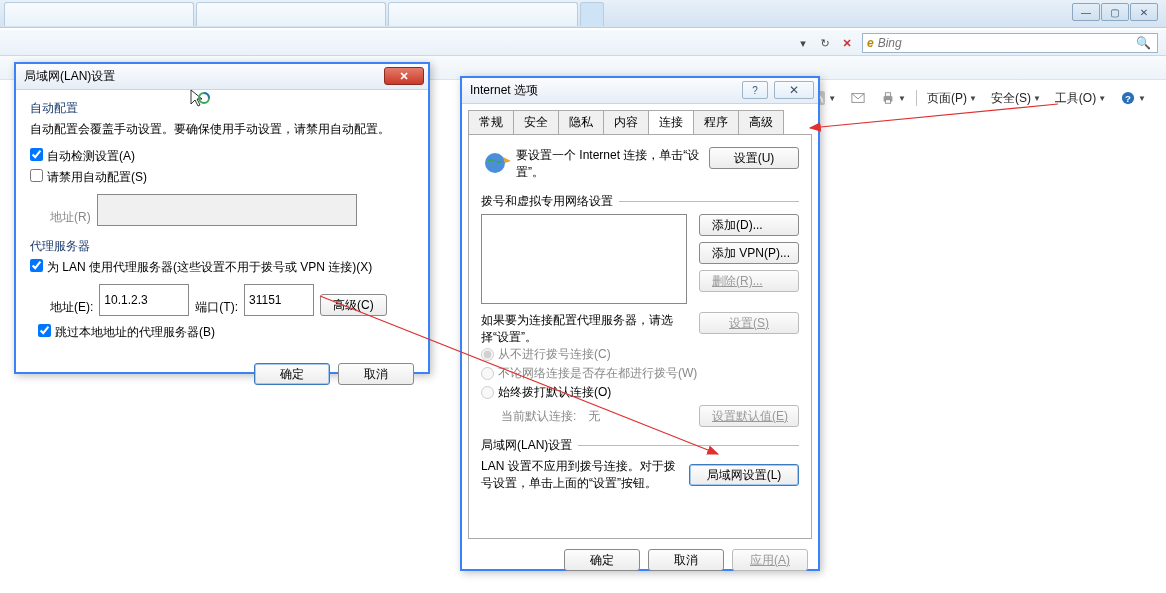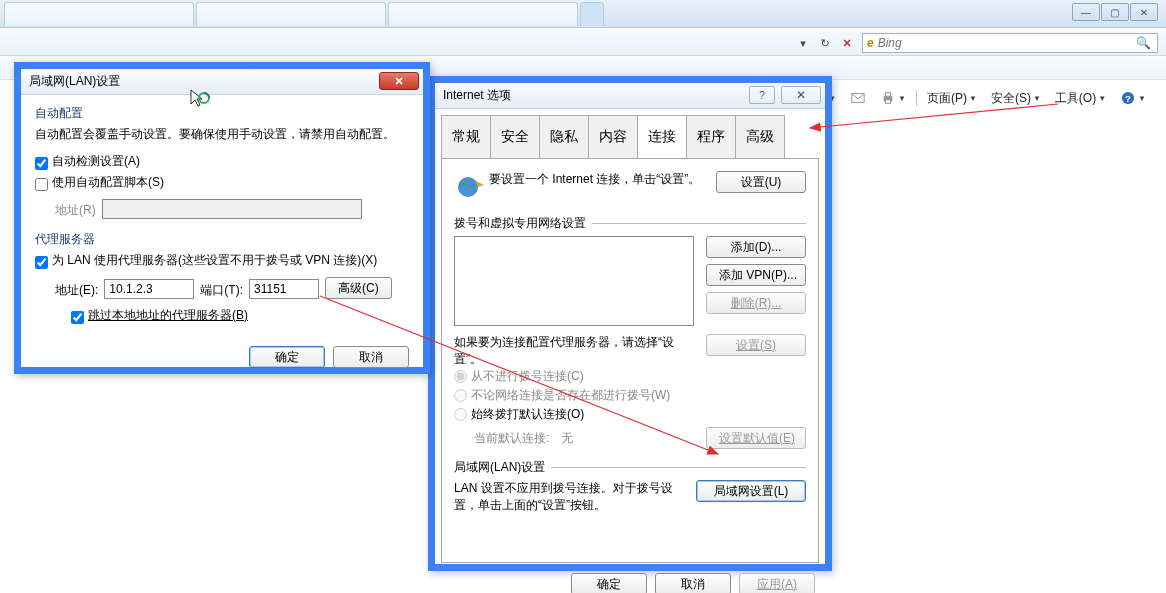--- a/index.html
+++ b/index.html
@@ -153,21 +153,21 @@
   width: 16px; height: 16px;
   display: inline-flex;
   align-items: center;
   justify-content: center;
 }
 
 
 .dialog {
   position: absolute;
   background: #fff;
-  border: 7px solid #3b82f6;
+  border: 2px solid #3b82f6;
   box-shadow: 2px 2px 8px rgba(0,0,0,.25);
 }
 .dialog-title {
   height: 26px;
   background: linear-gradient(to bottom, #fbfcfe, #e5edf6);
   border-bottom: 1px solid #c6d4e4;
   display: flex;
   align-items: center;
   padding: 0 8px;
   font-size: 12px;
@@ -218,21 +218,21 @@
   color: #1a3a6e;
   font-size: 12px;
   margin-bottom: 4px;
 }
 .group-desc {
   font-size: 12px;
   margin-bottom: 10px;
 }
 .check-row {
   display: flex;
-  align-items: flex-end;
+  align-items: flex-start;
   gap: 4px;
   margin-bottom: 4px;
 }
 .check-row input[type=checkbox] {
   width: 13px; height: 13px;
 }
 .disabled-input {
   background: #f0f0f0;
   border: 1px solid #bbb;
   height: 20px;
@@ -241,21 +241,21 @@
 }
 .addr-row {
   display: flex;
   align-items: flex-end;
   gap: 6px;
   margin: 8px 0;
 }
 .addr-row label { white-space: nowrap; }
 .addr-row input[type=text] {
   border: 1px solid #888;
-  height: 20px;
+  height: 32px;
   padding: 0 4px;
   font-size: 12px;
 }
 .win7-btn {
   height: 22px;
   padding: 0 12px;
   background: linear-gradient(to bottom, #fdfdfd, #ececec);
   border: 1px solid #8a8a8a;
   border-radius: 3px;
   font-size: 12px;
@@ -272,31 +272,31 @@
   text-decoration:underline;
 }
 .dialog-footer {
   display: flex;
   justify-content: flex-end;
   gap: 8px;
   padding: 8px 14px 14px;
 }
 
 
-.io-dialog { top: 76px; left: 428px; width: 404px; height: 495px; }
+.io-dialog { top: 76px; left: 460px; width: 360px; height: 495px; }
 .io-tabs {
   display: flex;
   margin: 6px 6px 0;
 }
 .io-tab {
-  padding: 12px 10px;
+  padding: 3px 10px;
   border: 1px solid #aaa;
   border-bottom: none;
   background: #f0f0f0;
-  font-size: 14px;
+  font-size: 12px;
   margin-right: -1px;
 }
 .io-tab.active {
   background: #fff;
   position: relative;
   z-index: 2;
 }
 .io-panel {
   border: 1px solid #aaa;
   margin: 0 6px 6px;
@@ -330,21 +330,21 @@
   border: 1px solid #888;
   width: 240px;
   height: 90px;
   background: #fff;
 }
 .io-side-btns {
   display: flex;
   flex-direction: column;
   gap: 6px;
 }
-.io-side-btns .win7-btn { width: 100px; text-align:center;}
+.io-side-btns .win7-btn { width: 100px; text-align:left;}
 .radio-row {
   display:flex;
   align-items:center;
   gap:4px;
   margin-bottom:2px;
   font-size:12px;
 }
 .radio-row input[type=radio]{width:13px;height:13px;}
 .lan-box {
   margin-top: 10px;
@@ -548,21 +548,21 @@
       <span style="margin-left:20px">当前默认连接:</span>
       <span style="margin-left:12px">无</span>
       <button class="win7-btn disabled" style="margin-left:auto;width:100px">设置默认值(E)</button>
     </div>
 
     <div class="lan-box">
       <div class="fieldset-label">
         <span>局域网(LAN)设置</span>
           <span class="line"></span>
       </div>
-      <div style="display:flex;gap:12px;align-items:flex-start;">
+      <div style="display:flex;gap:12px;align-items:center;">
         <div style="flex:1">LAN 设置不应用到拨号连接。对于拨号设置，单击上面的“设置”按钮。</div>
         <button class="win7-btn focus" style="width:110px">局域网设置(L)</button>
       </div>
     </div>
   </div>
   <div class="io-footer">
     <button class="win7-btn" style="width:76px">确定</button>
     <button class="win7-btn" style="width:76px">取消</button>
     <button class="win7-btn disabled" style="width:76px">应用(A)</button>
   </div>
@@ -575,40 +575,40 @@
   </div>
   <div class="dialog-body">
     <div class="group-title">自动配置</div>
     <div class="group-desc">自动配置会覆盖手动设置。要确保使用手动设置，请禁用自动配置。</div>
     <div class="check-row">
       <input type="checkbox" checked="" style="">
       <span>自动检测设置(A)</span>
     </div>
     <div class="check-row">
       <input type="checkbox" style="">
-      <span>使用自动配置脚本(S)</span>
+      <span>请禁用自动配置(S)</span>
     </div>
     <div class="addr-row" style="margin-left:20px;">
       <label style="color:#888">地址(R)</label>
       <input type="text" class="disabled-input" style="width: 260px;" disabled="">
     </div>
 
     <div class="group-title" style="margin-top:12px">代理服务器</div>
     <div class="check-row" style="margin-top:4px">
       <input type="checkbox" checked="" style="">
       <span>为 LAN 使用代理服务器(这些设置不用于拨号或 VPN 连接)(X)</span>
     </div>
     <div class="addr-row" style="margin-left:20px;">
       <label>地址(E):</label>
       <input type="text" style="width: 90px;" value="10.1.2.3">
       <label>端口(T):</label>
       <input type="text" style="width: 70px;" value="31151">
       <button class="win7-btn">高级(C)</button>
     </div>
-    <div class="check-row" style="margin-left:36px;text-decoration:underline;">
+    <div class="check-row" style="margin-left:8px;">
       <input type="checkbox" checked="" style="">
       <span>跳过本地地址的代理服务器(B)</span>
     </div>
   </div>
   <div class="dialog-footer">
     <button class="win7-btn focus" style="width:76px">确定</button>
     <button class="win7-btn" style="width:76px">取消</button>
   </div>
 </div>
 

